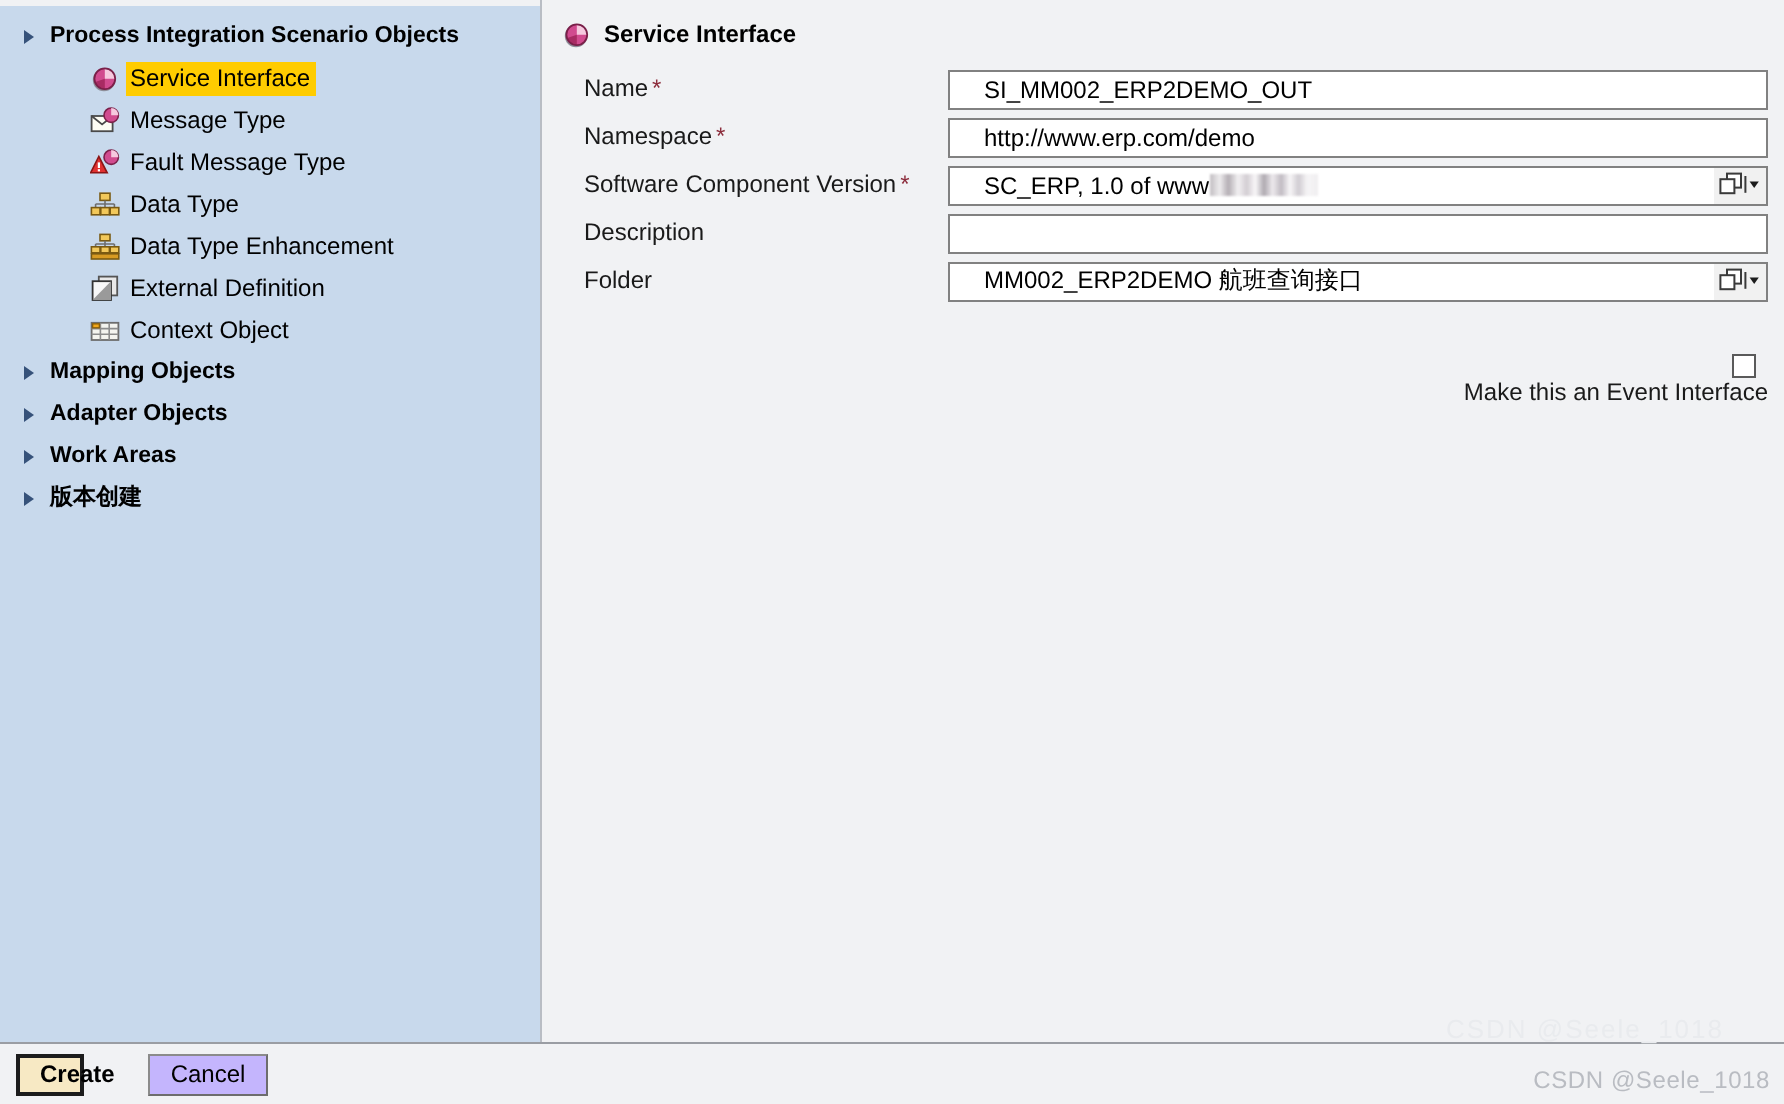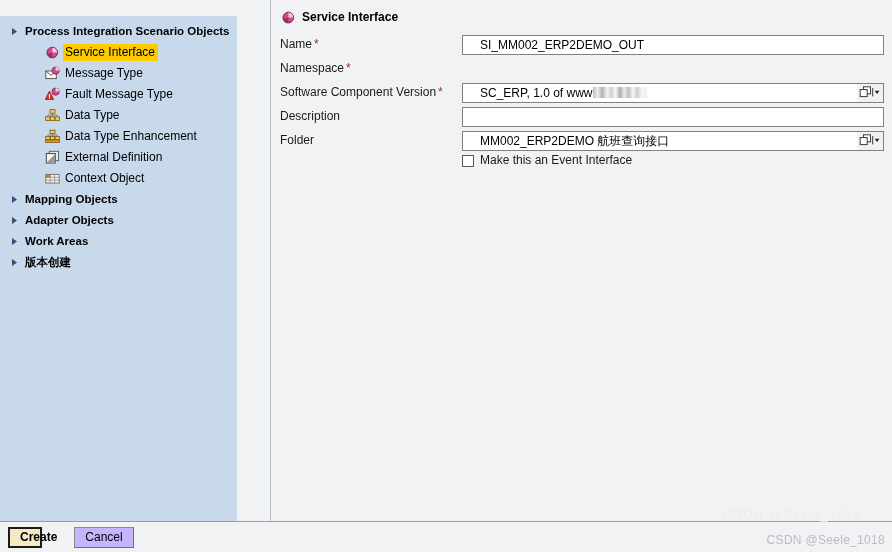--- a/index.html
+++ b/index.html
@@ -12,22 +12,22 @@
   }
   #app {
     position: relative;
     width: 892px; height: 552px;
     background: #f1f2f4;
   }
 
   
   #sidebar {
     position: absolute;
-    left: 0; top: 16px;
-    width: 237px; height: 521px;
+    left: 0; top: 3px;
+    width: 270px; height: 521px;
     background: #c8d9ec;
     overflow: hidden;
     padding-top: 5px;
   }
   .tree-row {
     display: flex;
     align-items: center;
     height: 21px;
     padding-left: 8px;
     white-space: nowrap;
@@ -98,20 +98,21 @@
     align-items: center;
     height: 23px;
     margin-bottom: 1px;
   }
   .form-label {
     width: 182px;
     flex: 0 0 182px;
     font-size: 12px;
     color: #1a1a1a;
     line-height: 15px;
+    margin-left: 12px;
   }
   .req { color: #8c2d3c; padding-left: 2px; }
 
   .field-wrap {
     position: relative;
     flex: 1 1 auto;
     height: 20px;
   }
   .field {
     width: 100%;
@@ -154,22 +155,23 @@
         rgba(186,180,188,.9) 66%, rgba(246,244,246,.8) 74%,
         rgba(200,195,202,.85) 82%, rgba(242,240,242,.7) 90%,
         rgba(225,222,226,.5) 100%);
     filter: blur(0.6px);
     pointer-events: none;
   }
 
   .check-row {
     display: flex;
     align-items: flex-end;
-    margin-top: 1px;
+    margin-top: 25px;
     padding-left: 182px;
+    flex-direction: column;
   }
   .cbx {
     width: 12px; height: 12px;
     flex: 0 0 12px;
     background: #fff;
     border: 1px solid #5a5a5a;
     margin-right: 6px;
     cursor: pointer;
   }
   .check-label {
@@ -397,20 +399,23 @@
           <span>Name</span><span class="req">*</span>
         </div>
         <div class="field-wrap">
           <input class="field" type="text" value="SI_MM002_ERP2DEMO_OUT" style="">
         </div>
       </div>
 
       <div class="form-row">
         <div class="form-label">
           <span>Namespace</span><span class="req">*</span>
+        </div>
+        <div class="field-wrap">
+          <input class="field" type="text" value="http://www.erp.com/demo" style="">
         </div>
       </div>
 
       <div class="form-row">
         <div class="form-label">
           <span>Software Component Version</span><span class="req">*</span>
         </div>
         <div class="field-wrap">
           <input class="field has-help" type="text" value="SC_ERP, 1.0 of www" style="">
           <span class="blurred"></span>

